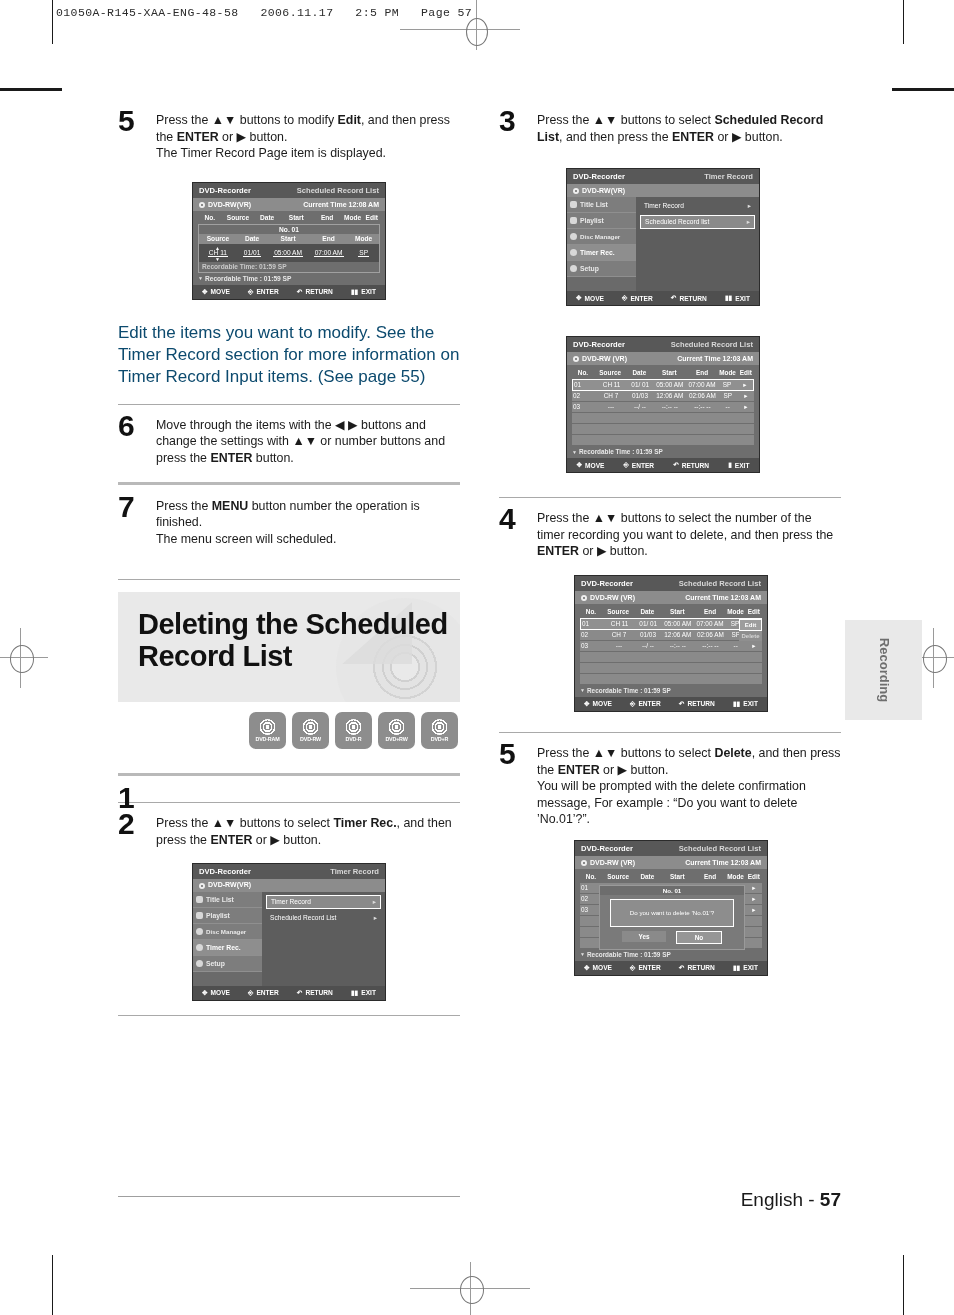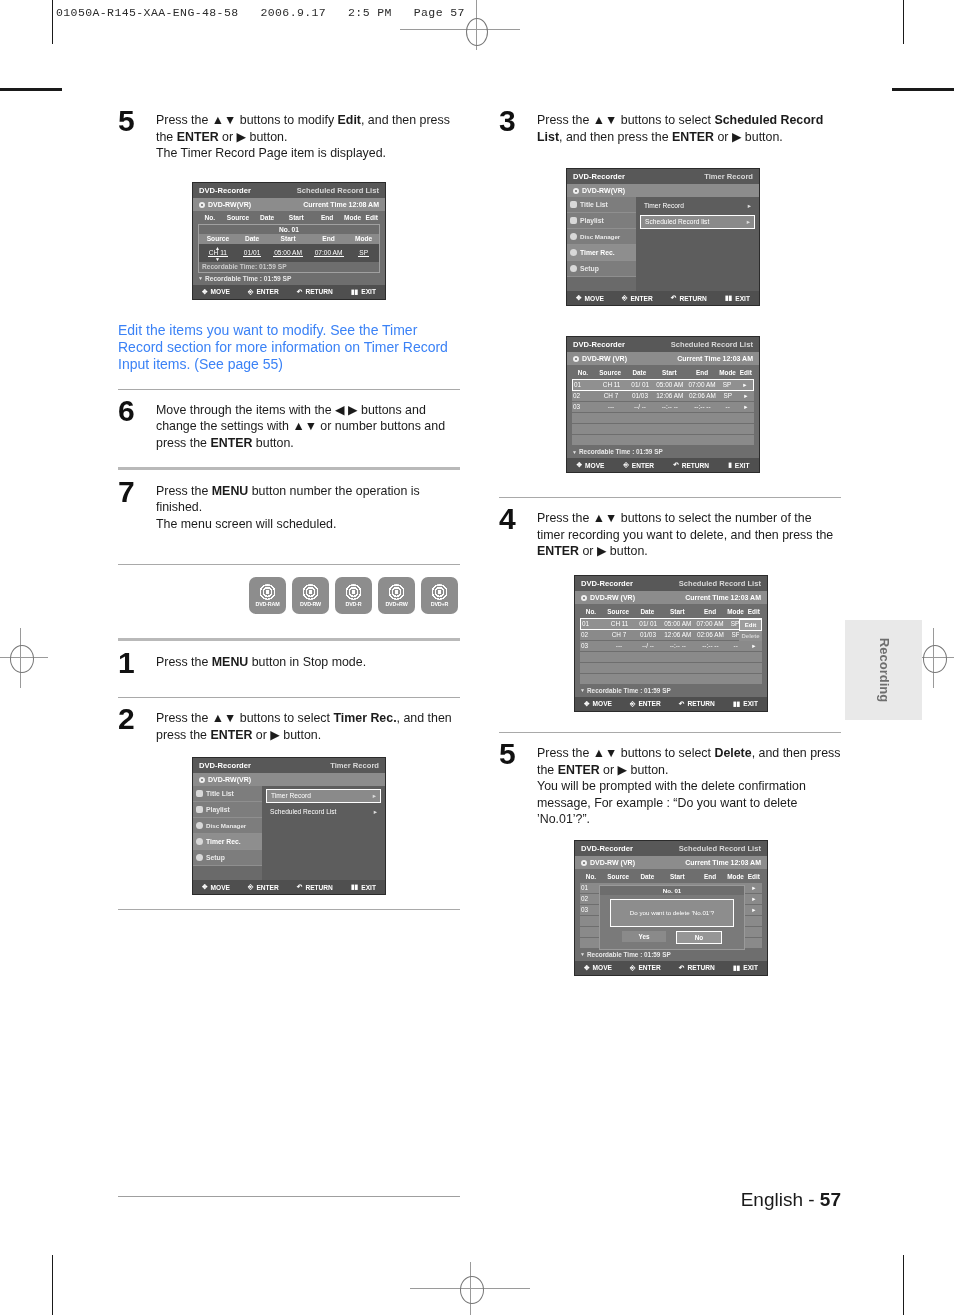--- a/index.html
+++ b/index.html
@@ -29,21 +29,21 @@
 
   
   .step{position:relative;padding-left:38px;margin-bottom:0;}
   .step-num{
     position:absolute;left:0;top:-6px;
     font-family:"Liberation Sans",sans-serif;
     font-weight:bold;font-size:30px;line-height:30px;color:#111;
   }
   .step-body{font-size:12.4px;line-height:16.6px;color:#1b1b1b;}
   .step-body b{font-weight:bold;}
-  .para{font-size:14px;line-height:17px;color:#3b82f6;}
+  .para{font-size:17px;line-height:22px;color:#0c4a6e;}
 
   .rule{height:1px;background:#a9a9a9;margin:13px 0 12px 0;}
   .rule-thick{height:3px;background:#b9b9b9;margin:15px 0 13px 0;}
 
   
   .osd{
     background:#6e6e6e;border:1px solid #2b2b2b;
     font-family:"Liberation Sans",sans-serif;
     color:#ffffff;position:relative;
   }
@@ -221,21 +221,21 @@
   <div class="reg-circle" style="left:10px;top:645px;width:22px;height:26px;"></div>
 
   <div class="thin-line" style="left:906px;top:657px;width:48px;height:1px;"></div>
   <div class="thin-line" style="left:933px;top:628px;width:1px;height:60px;"></div>
   <div class="reg-circle" style="left:923px;top:645px;width:22px;height:26px;"></div>
 
   <div class="thin-line" style="left:410px;top:1288px;width:120px;height:1px;"></div>
   <div class="thin-line" style="left:470px;top:1262px;width:1px;height:53px;"></div>
   <div class="reg-circle" style="left:460px;top:1276px;width:22px;height:26px;"></div>
 
-  <div class="doc-header">01050A-R145-XAA-ENG-48-58   2006.9.17   2:5 PM   Page 57</div>
+  <div class="doc-header">01050A-R145-XAA-ENG-48-58   2006.11.17   2:5 PM   Page 57</div>
 
   <div class="col col-left">
 
     <div class="step">
       <div class="step-num">5</div>
       <div class="step-body">
         <span>Press the </span><b>▲▼</b><span> buttons to modify </span><b>Edit</b><span>, and then press the </span><b>ENTER</b><span> or ▶ button.</span>
         <div>The Timer Record Page item is displayed.</div>
       </div>
     </div>
@@ -326,20 +326,24 @@
     <div class="step">
       <div class="step-num">7</div>
       <div class="step-body">
         <span>Press the </span><b>MENU</b><span> button number the operation is finished.</span>
         <div>The menu screen will scheduled.</div>
       </div>
     </div>
 
     <div class="rule" style="margin-top:32px;"></div>
 
+    <div class="title-block" style="height:94px;margin-top:12px;padding:16px 0 0 20px;">
+      <div class="disc-art"></div>
+      <h1>Deleting the Scheduled Record List</h1>
+    </div>
 
     <div class="badges" style="margin-top:10px;padding-right:2px;">
       <div class="badge">
           <span class="ring"></span>
           <span class="bl">DVD-RAM</span>
         </div>
       <div class="badge">
           <span class="ring"></span>
           <span class="bl">DVD-RW</span>
         </div>
@@ -355,23 +359,20 @@
           <span class="ring"></span>
           <span class="bl">DVD+R</span>
         </div>
     </div>
 
 
     <div class="rule-thick" style="margin-top:24px;"></div>
 
     <div class="step">
       <div class="step-num">1</div>
-      <div class="step-body">
-        <span>Press the </span><b>MENU</b><span> button in Stop mode.</span>
-      </div>
     </div>
 
     <div class="rule" style="margin-top:26px;"></div>
 
     <div class="step">
       <div class="step-num">2</div>
       <div class="step-body">
         <span>Press the ▲▼ buttons to select </span><b>Timer Rec.</b><span>, and then press the </span><b>ENTER</b><span> or ▶ button.</span>
       </div>
     </div>

